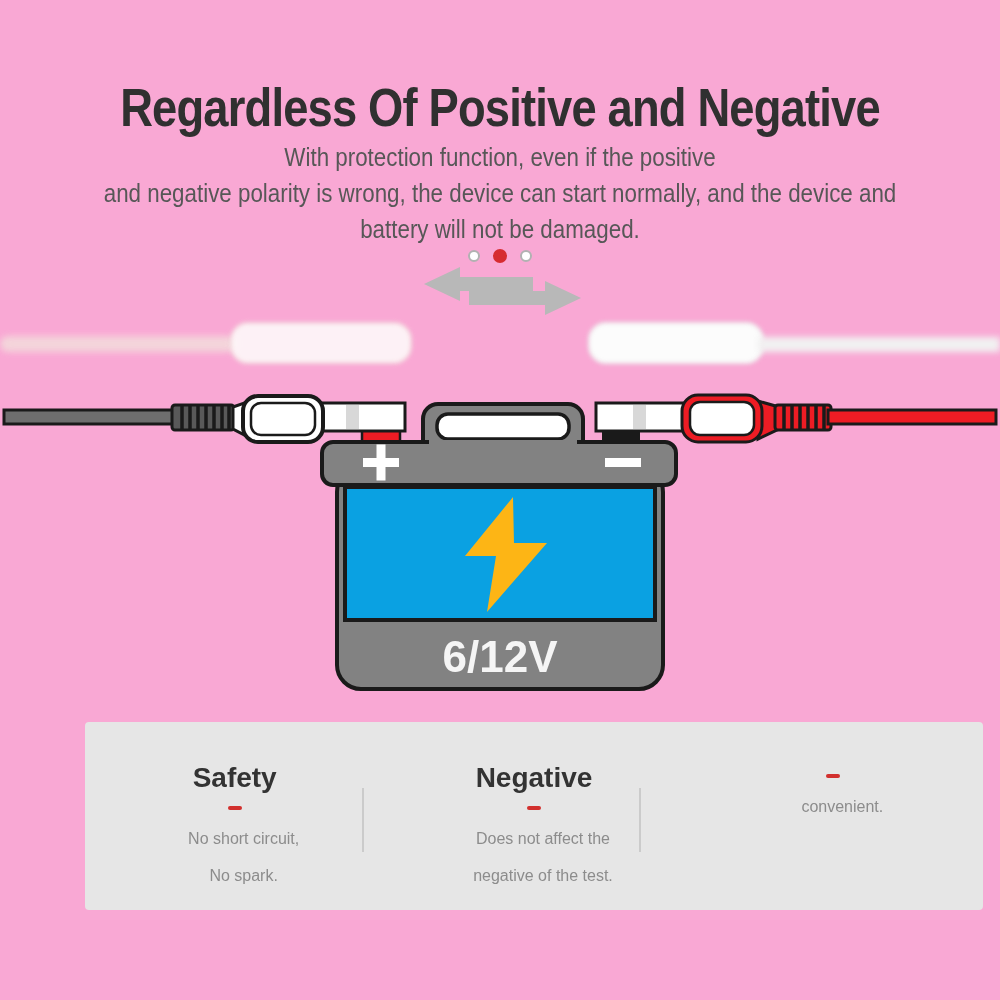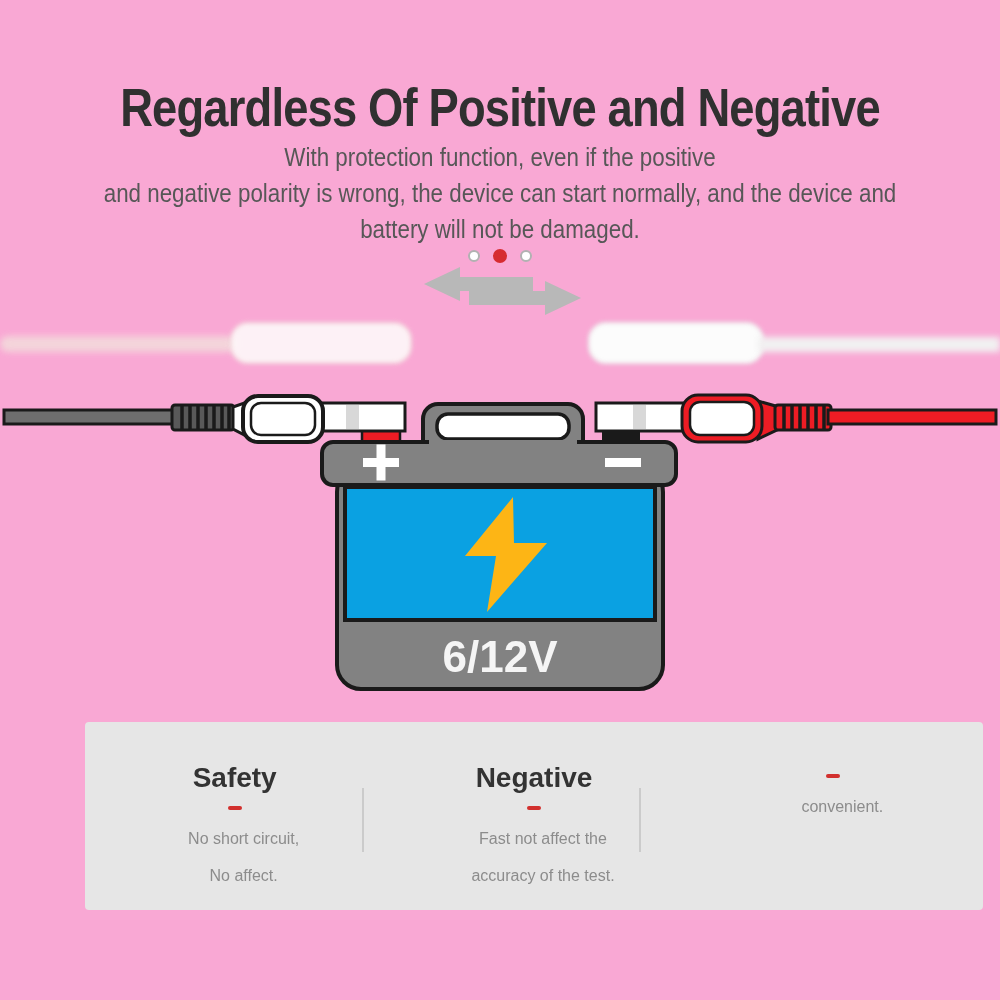--- a/index.html
+++ b/index.html
@@ -217,28 +217,28 @@
   </svg>
 
   <div class="features-box">
     <div class="feature-divider divider-1"></div>
     <div class="feature-divider divider-2"></div>
 
     <div class="feature-col">
       <div class="feature-title">Safety</div>
       <div class="feature-dash"></div>
       <div class="feature-line">No short circuit,</div>
-      <div class="feature-line">No affect.</div>
+      <div class="feature-line">No spark.</div>
     </div>
 
     <div class="feature-col">
       <div class="feature-title">Negative</div>
       <div class="feature-dash"></div>
-      <div class="feature-line">Fast not affect the</div>
-      <div class="feature-line">accuracy of the test.</div>
+      <div class="feature-line">Does not affect the</div>
+      <div class="feature-line">negative of the test.</div>
     </div>
 
     <div class="feature-col">
       <div class="feature-dash"></div>
       <div class="feature-line">convenient.</div>
     </div>
   </div>
 
 </div>
 

